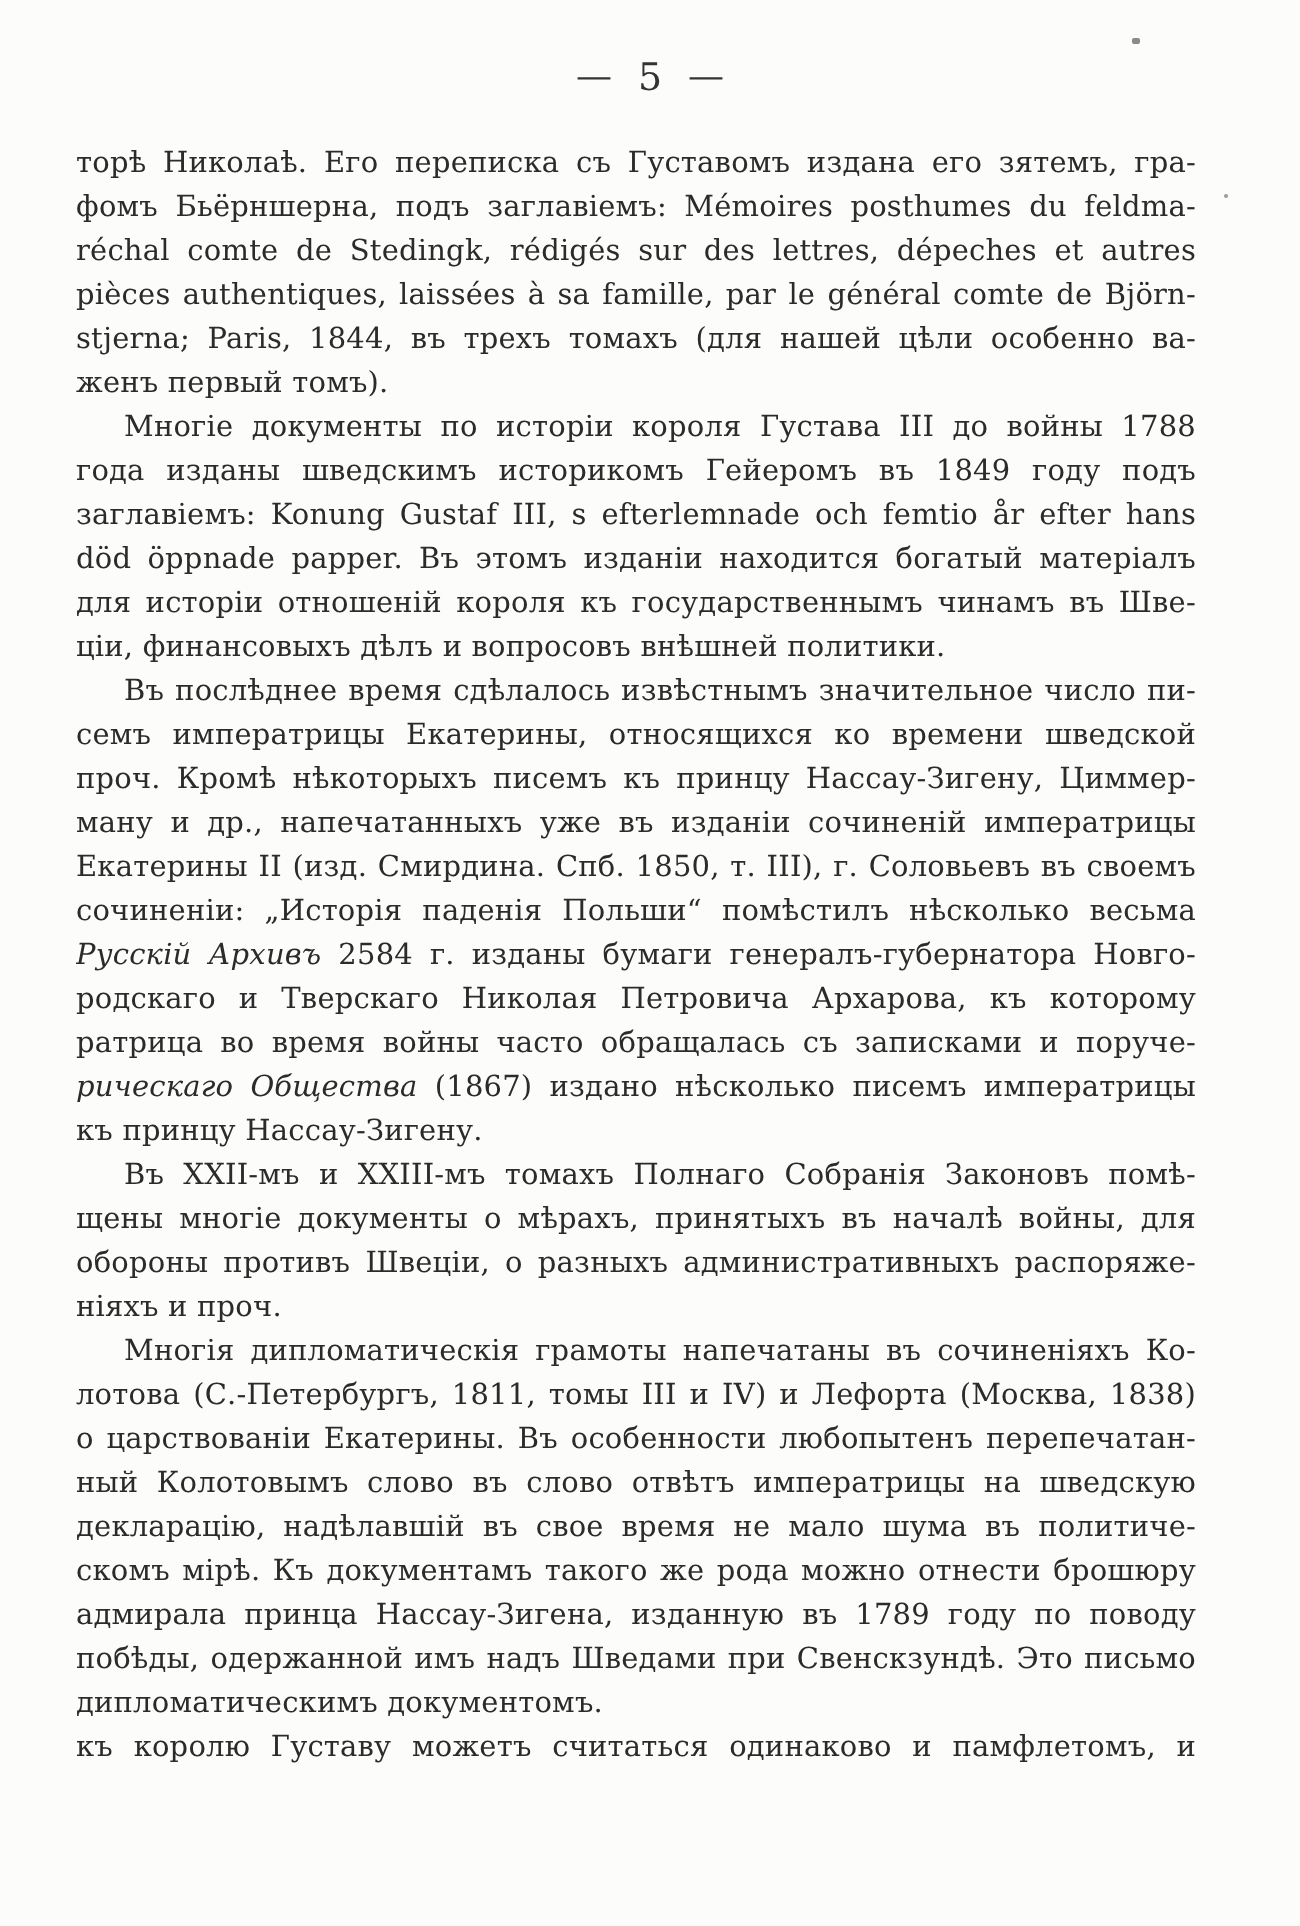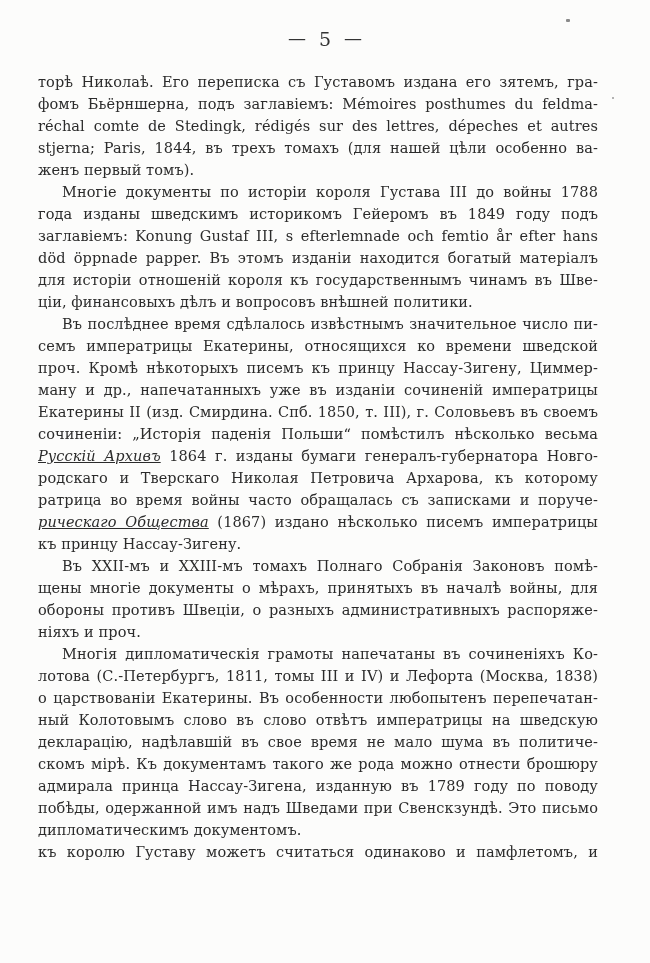--- a/index.html
+++ b/index.html
@@ -59,21 +59,20 @@
     white-space: normal;
   }
   .line.last {
     text-align-last: left;
   }
   .line.indent {
     text-indent: 24px;
   }
   .run.italic {
     font-style: italic;
-    text-decoration: underline;
   }
   .ink-speck {
     position: absolute;
     width: 4px;
     height: 3px;
     background: #8a8a8a;
     border-radius: 1px;
   }
   .speck-1 { left: 566px; top: 19px; }
   .speck-2 { left: 612px; top: 97px; width: 2px; height: 2px; background: #9a9a9a; }
@@ -84,39 +83,40 @@
 <div class="page">
   <div class="page-header">
     <span class="dash">—</span><span class="page-num">5</span><span class="dash">—</span>
   </div>
 
   <div class="text-block">
       <div class="paragraph">
         <div class="line"><span class="run">торѣ Николаѣ. Его переписка съ Густавомъ издана его зятемъ, гра-</span></div>
         <div class="line"><span class="run">фомъ Бьёрншерна, подъ заглавіемъ: Mémoires posthumes du feldma-</span></div>
         <div class="line"><span class="run">réchal comte de Stedingk, rédigés sur des lettres, dépeches et autres</span></div>
+        <div class="line"><span class="run">pièces authentiques, laissées à sa famille, par le général comte de Björn-</span></div>
         <div class="line"><span class="run">stjerna; Paris, 1844, въ трехъ томахъ (для нашей цѣли особенно ва-</span></div>
         <div class="line last"><span class="run">женъ первый томъ).</span></div>
       </div>
       <div class="paragraph">
         <div class="line indent"><span class="run">Многіе документы по исторіи короля Густава III до войны 1788</span></div>
         <div class="line"><span class="run">года изданы шведскимъ историкомъ Гейеромъ въ 1849 году подъ</span></div>
         <div class="line"><span class="run">заглавіемъ: Konung Gustaf III, s efterlemnade och femtio år efter hans</span></div>
         <div class="line"><span class="run">död öppnade papper. Въ этомъ изданіи находится богатый матеріалъ</span></div>
         <div class="line"><span class="run">для исторіи отношеній короля къ государственнымъ чинамъ въ Шве-</span></div>
         <div class="line last"><span class="run">ціи, финансовыхъ дѣлъ и вопросовъ внѣшней политики.</span></div>
       </div>
       <div class="paragraph">
         <div class="line indent"><span class="run">Въ послѣднее время сдѣлалось извѣстнымъ значительное число пи-</span></div>
         <div class="line"><span class="run">семъ императрицы Екатерины, относящихся ко времени шведской</span></div>
         <div class="line"><span class="run">проч. Кромѣ нѣкоторыхъ писемъ къ принцу Нассау-Зигену, Циммер-</span></div>
         <div class="line"><span class="run">ману и др., напечатанныхъ уже въ изданіи сочиненій императрицы</span></div>
         <div class="line"><span class="run">Екатерины II (изд. Смирдина. Спб. 1850, т. III), г. Соловьевъ въ своемъ</span></div>
         <div class="line"><span class="run">сочиненіи: „Исторія паденія Польши“ помѣстилъ нѣсколько весьма</span></div>
-        <div class="line"><span class="run italic">Русскій Архивъ</span><span class="run"> 1864 г. изданы бумаги генералъ-губернатора Новго-</span></div>
+        <div class="line"><span class="run italic">Русскій Архивъ</span><span class="run"> 2584 г. изданы бумаги генералъ-губернатора Новго-</span></div>
         <div class="line"><span class="run">родскаго и Тверскаго Николая Петровича Архарова, къ которому импе-</span></div>
         <div class="line"><span class="run">ратрица во время войны часто обращалась съ записками и поруче-</span></div>
         <div class="line"><span class="run italic">рическаго Общества</span><span class="run"> (1867) издано нѣсколько писемъ императрицы</span></div>
         <div class="line last"><span class="run">къ принцу Нассау-Зигену.</span></div>
       </div>
       <div class="paragraph">
         <div class="line indent"><span class="run">Въ XXII-мъ и XXIII-мъ томахъ Полнаго Собранія Законовъ помѣ-</span></div>
         <div class="line"><span class="run">щены многіе документы о мѣрахъ, принятыхъ въ началѣ войны, для</span></div>
         <div class="line"><span class="run">обороны противъ Швеціи, о разныхъ административныхъ распоряже-</span></div>
         <div class="line last"><span class="run">ніяхъ и проч.</span></div>

